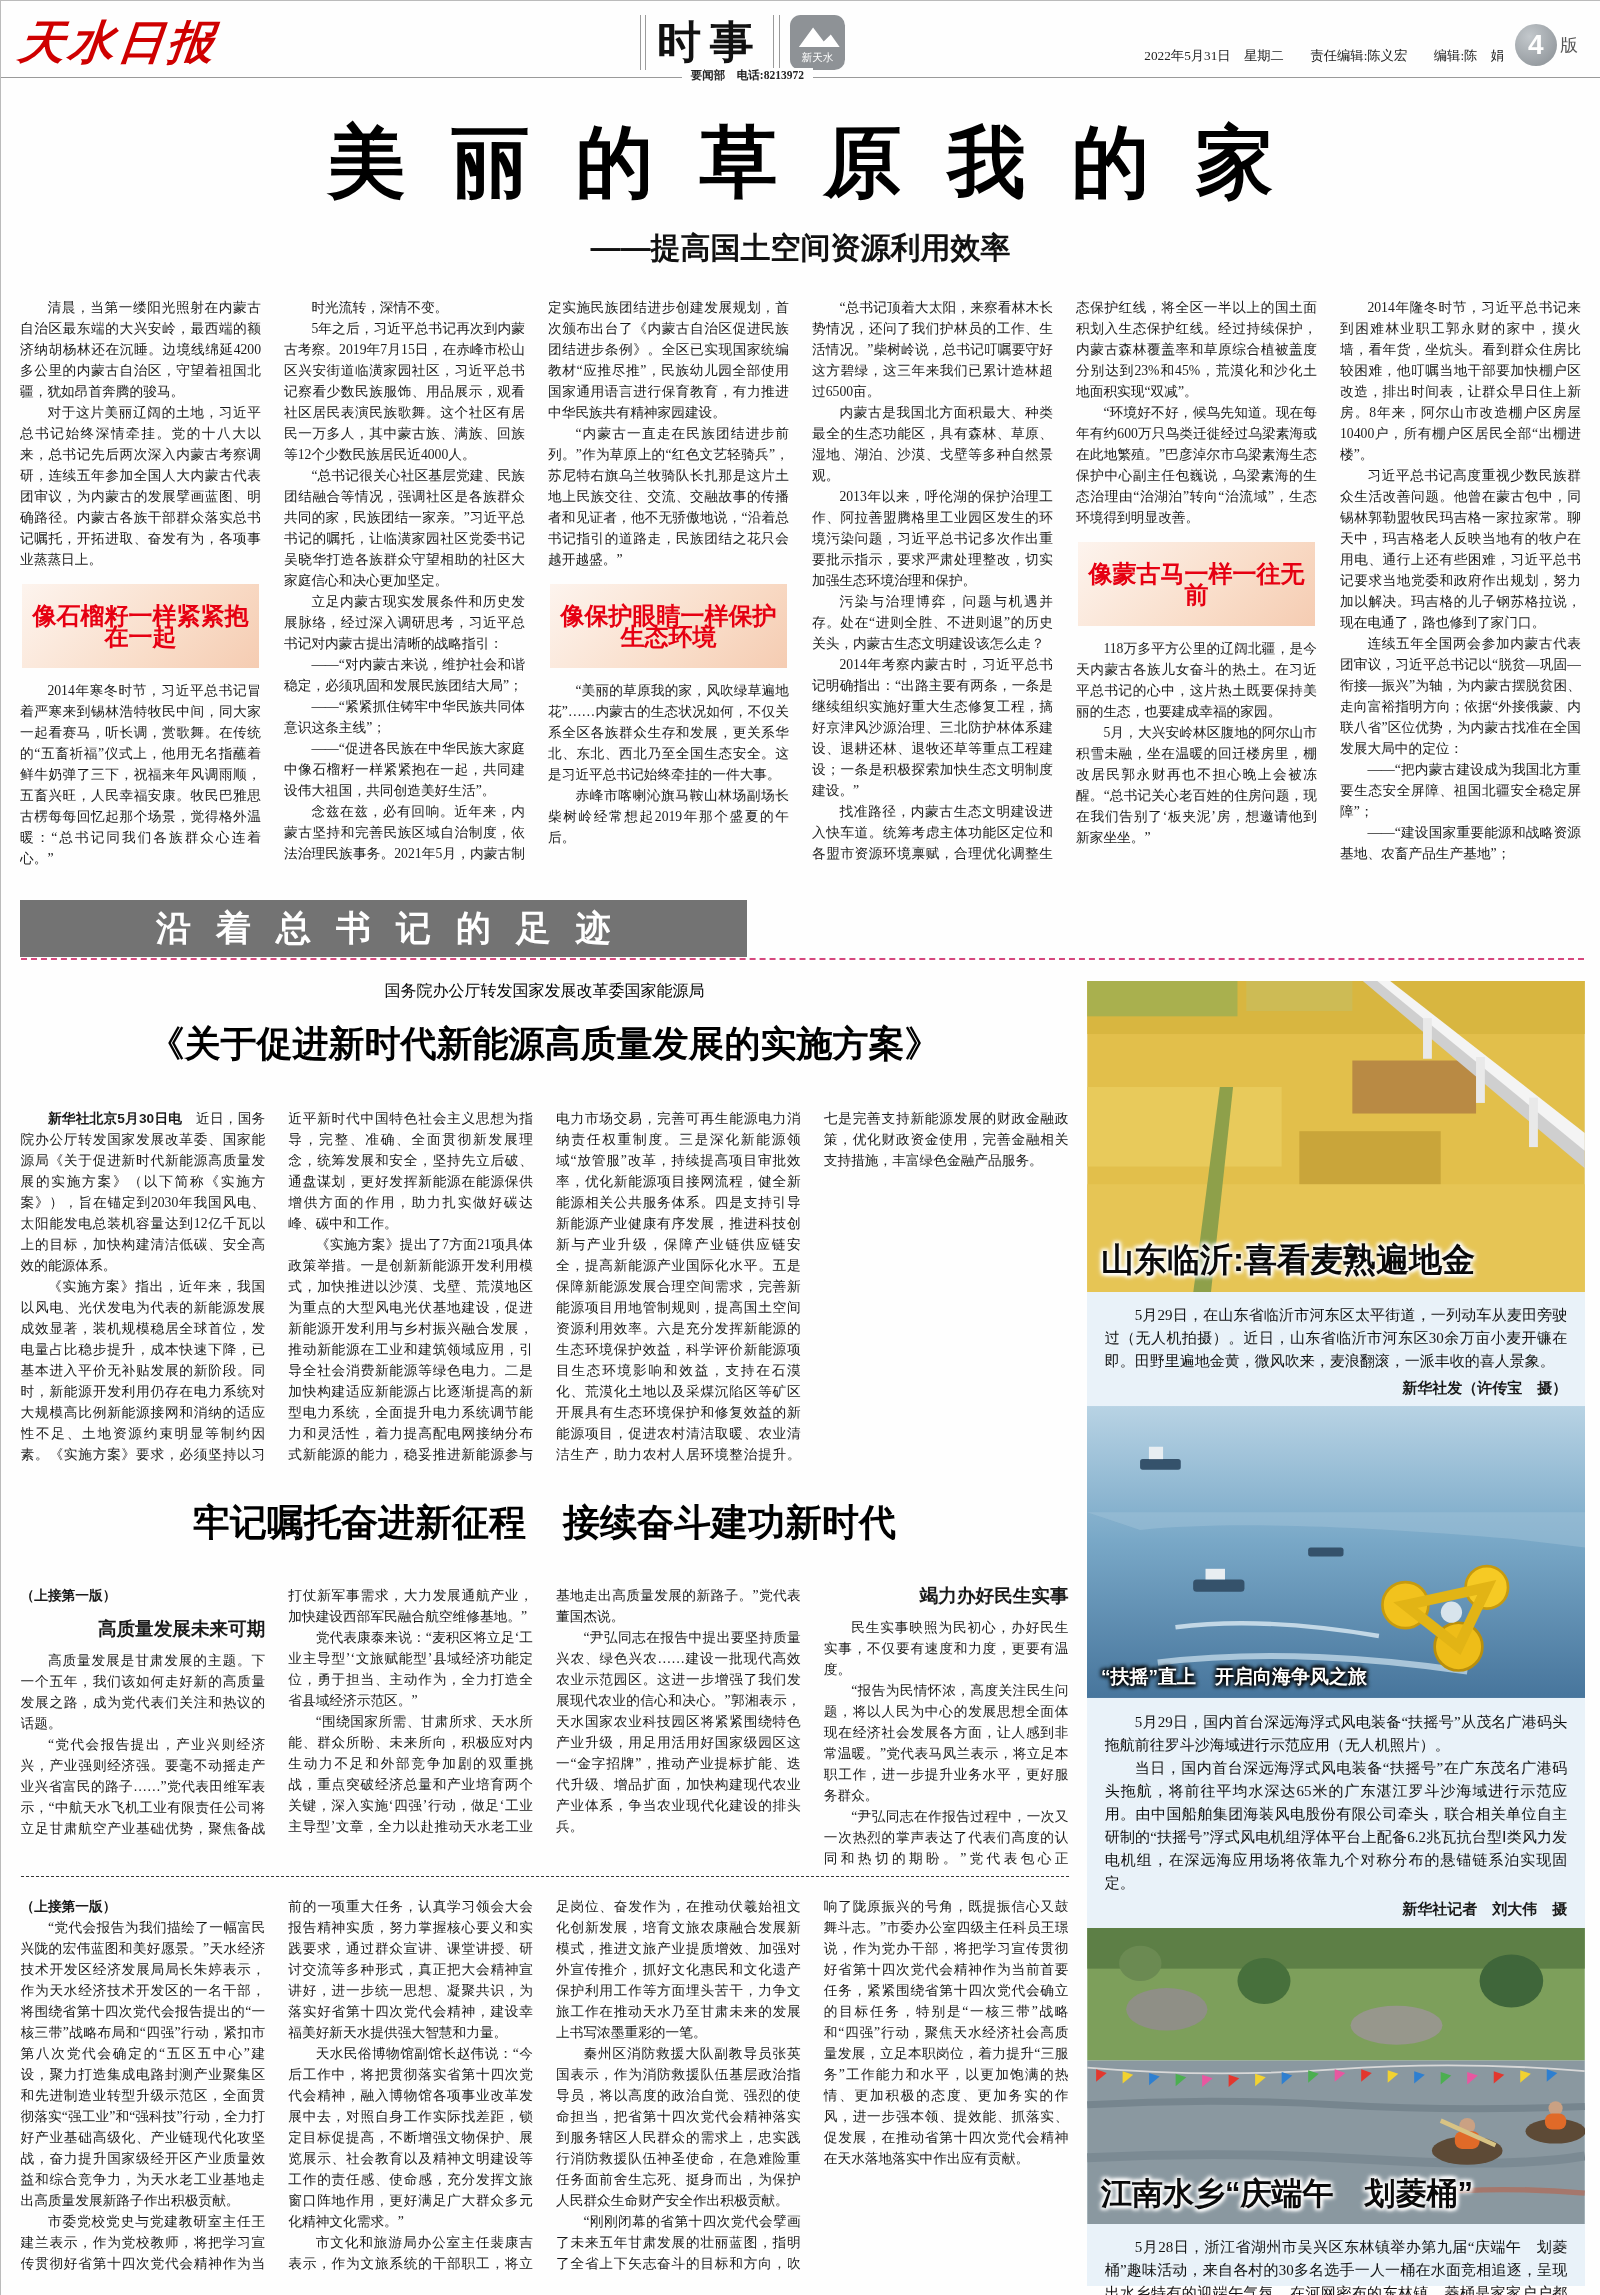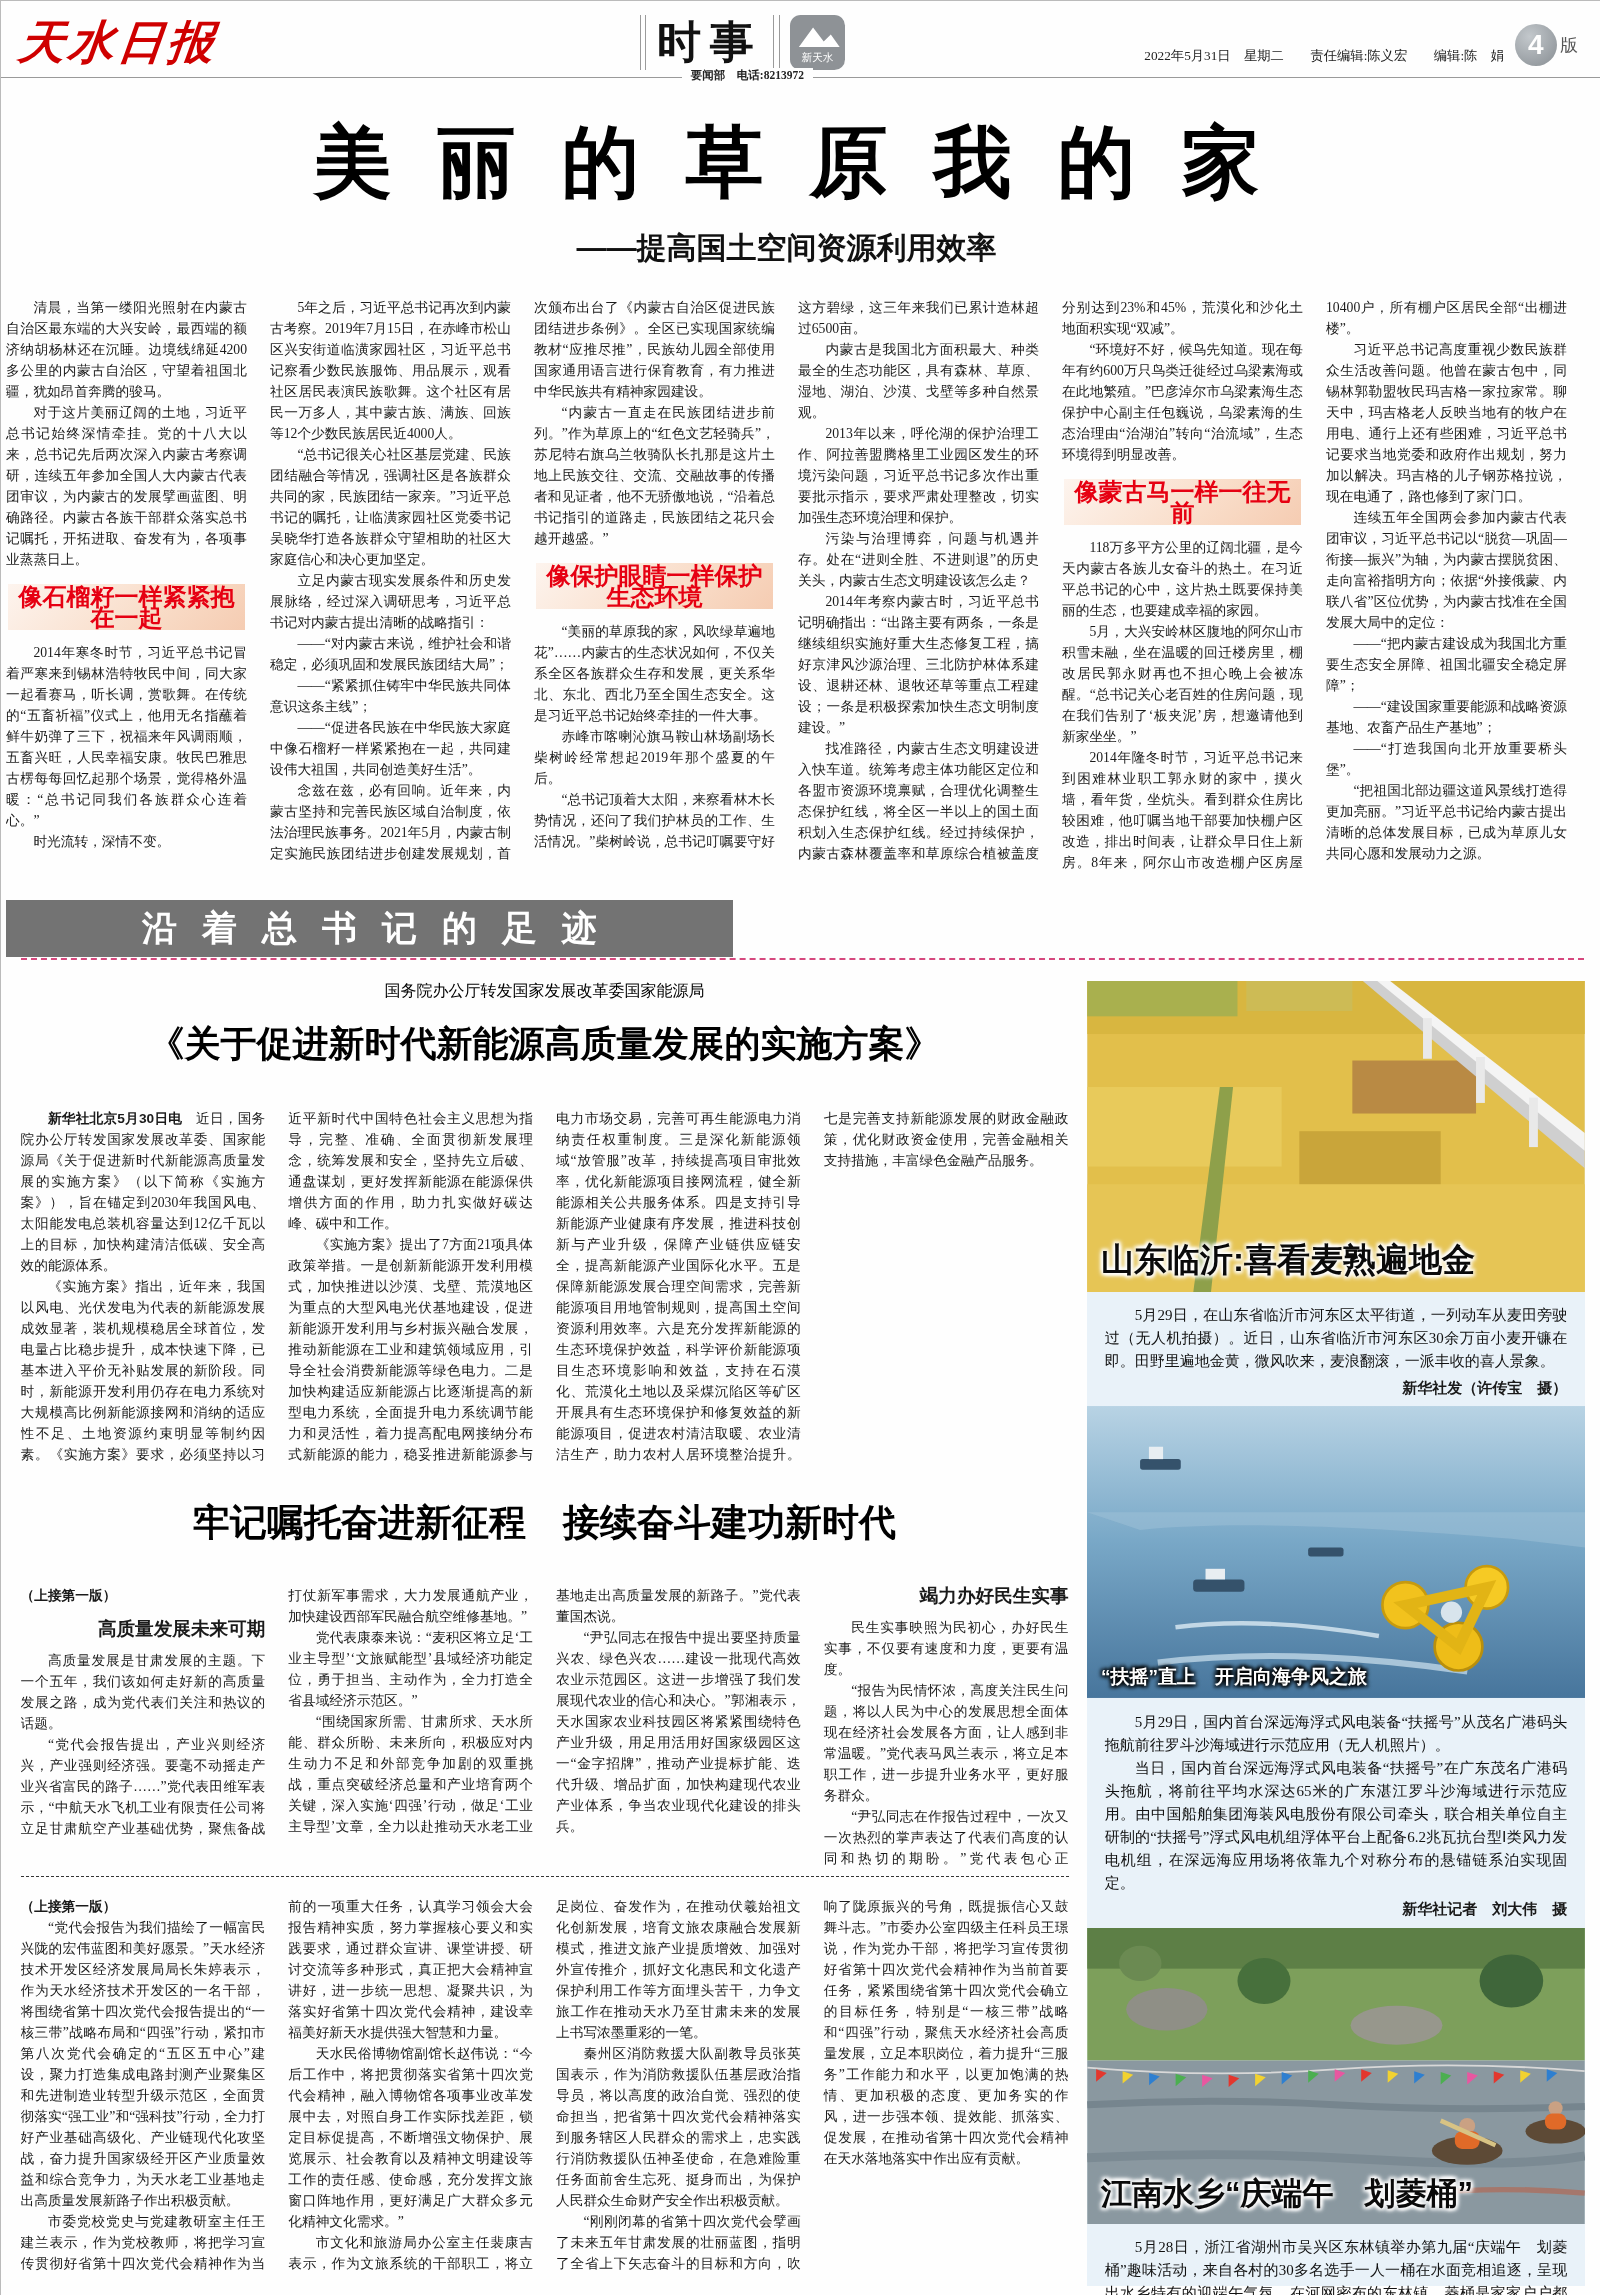--- a/index.html
+++ b/index.html
@@ -31,21 +31,21 @@
         font-size:13.7px;line-height:21px;}
   .cols6{column-count:6;}
   .cols4{column-count:4;}
   .cols p,.cols h3,.cols h4{margin:0;}
   .b-p,.b-lead,.b-sig{text-indent:2em;}
   .b-cont{text-indent:0;font-weight:bold;}
   .b-lead b{font-family:"Liberation Sans",sans-serif;}
   .b-sub{font-family:"Liberation Sans",sans-serif;font-size:18.6px;font-weight:bold;
         text-align:right;margin:12.4px 0 10.6px 0 !important;break-inside:avoid;}
   .b-subred{font-family:"Liberation Sans",sans-serif;font-size:24px;font-weight:bold;color:#e60012;
-        text-align:center;padding:2px 0;margin:14px 1.8px 12.4px 1.8px !important;break-inside:avoid;
+        text-align:center;padding:21px 0;margin:14px 1.8px 12.4px 1.8px !important;break-inside:avoid;
         background:linear-gradient(135deg,#fdf4ee 0%,#f9ddc9 60%,#f5ccb2 100%);}
   
   .a1-title{position:absolute;top:25px;left:0;width:100%;text-align:center;
         font-family:"Liberation Sans",sans-serif;font-size:78px;font-weight:bold;color:#000;
         letter-spacing:46px;text-indent:46px;white-space:nowrap;}
   .a1-sub{position:absolute;top:142px;left:0;width:100%;text-align:center;
         font-family:"Liberation Sans",sans-serif;font-size:30px;font-weight:bold;color:#111;}
   .a1-body{position:absolute;top:211px;left:0;width:1561px;height:577px;}
   .a1-banner{position:absolute;left:0;bottom:0;width:727px;height:67px;background:#fefefe;
         padding-top:10.6px;box-sizing:border-box;}
@@ -95,21 +95,21 @@
       </div>
     </div>
     <div class="date-line">2022年5月31日　星期二　　责任编辑:陈义宏　　编辑:陈　娟</div>
     <div class="page-badge">
       <div class="badge-circle">4</div>
       <div class="badge-unit">版</div>
     </div>
   </div>
   <div class="dept-line">要闻部　电话:8213972</div>
 
-  <div class="art" style="left:5px;top:85px;width:1561px;height:870px;">
+  <div class="art" style="left:19px;top:85px;width:1561px;height:870px;">
     <div class="a1-title">美丽的草原我的家</div>
     <div class="a1-sub">——提高国土空间资源利用效率</div>
     <div class="a1-body cols cols6">
         <p class="b-p">清晨，当第一缕阳光照射在内蒙古自治区最东端的大兴安岭，最西端的额济纳胡杨林还在沉睡。边境线绵延4200多公里的内蒙古自治区，守望着祖国北疆，犹如昂首奔腾的骏马。</p>
         <p class="b-p">对于这片美丽辽阔的土地，习近平总书记始终深情牵挂。党的十八大以来，总书记先后两次深入内蒙古考察调研，连续五年参加全国人大内蒙古代表团审议，为内蒙古的发展擘画蓝图、明确路径。内蒙古各族干部群众落实总书记嘱托，开拓进取、奋发有为，各项事业蒸蒸日上。</p>
         <h3 class="b-subred">像石榴籽一样紧紧抱在一起</h3>
         <p class="b-p">2014年寒冬时节，习近平总书记冒着严寒来到锡林浩特牧民中间，同大家一起看赛马，听长调，赏歌舞。在传统的“五畜祈福”仪式上，他用无名指蘸着鲜牛奶弹了三下，祝福来年风调雨顺，五畜兴旺，人民幸福安康。牧民巴雅思古楞每每回忆起那个场景，觉得格外温暖：“总书记同我们各族群众心连着心。”</p>
         <p class="b-p">时光流转，深情不变。</p>
         <p class="b-p">5年之后，习近平总书记再次到内蒙古考察。2019年7月15日，在赤峰市松山区兴安街道临潢家园社区，习近平总书记察看少数民族服饰、用品展示，观看社区居民表演民族歌舞。这个社区有居民一万多人，其中蒙古族、满族、回族等12个少数民族居民近4000人。</p>
         <p class="b-p">“总书记很关心社区基层党建、民族团结融合等情况，强调社区是各族群众共同的家，民族团结一家亲。”习近平总书记的嘱托，让临潢家园社区党委书记吴晓华打造各族群众守望相助的社区大家庭信心和决心更加坚定。</p>

